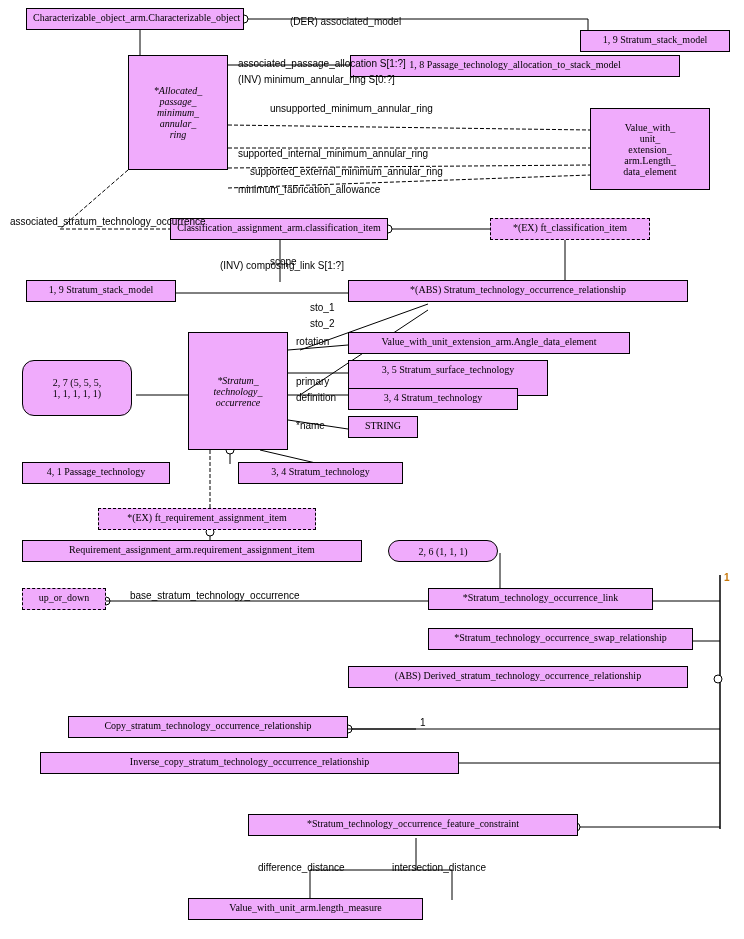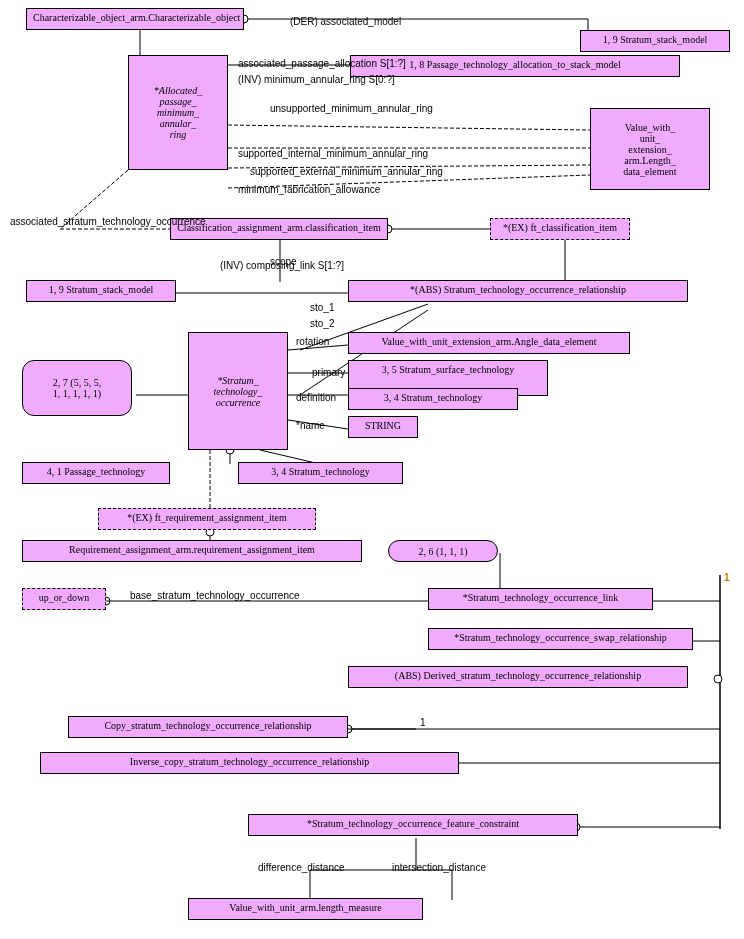--- a/index.html
+++ b/index.html
@@ -151,21 +151,21 @@
   <div class="box" style="left:580px;top:30px;width:150px;height:22px;">1, 9 Stratum_stack_model</div>
 
   <div class="box" style="left:350px;top:55px;width:330px;height:22px;font-size:10px;">1, 8 Passage_technology_allocation_to_stack_model</div>
 
   <div class="box" style="left:590px;top:108px;width:120px;height:82px;display:flex;align-items:center;justify-content:center;">
     <span>Value_with_<br>unit_<br>extension_<br>arm.Length_<br>data_element</span>
   </div>
 
   <div class="box" style="left:170px;top:218px;width:218px;height:22px;font-size:10px;">Classification_assignment_arm.classification_item</div>
 
-  <div class="box dashed" style="left:490px;top:218px;width:140px;height:22px;font-size:10px;">*(EX) ft_classification_item</div>
+  <div class="box dashed" style="left:490px;top:218px;width:160px;height:22px;font-size:10px;">*(EX) ft_classification_item</div>
 
   <div class="box" style="left:26px;top:280px;width:150px;height:22px;">1, 9 Stratum_stack_model</div>
 
   <div class="box" style="left:348px;top:280px;width:340px;height:22px;font-size:10px;">*(ABS) Stratum_technology_occurrence_relationship</div>
 
   <div class="box" style="left:188px;top:332px;width:100px;height:118px;display:flex;align-items:center;justify-content:center;font-style:italic;">
     <span>*Stratum_<br>technology_<br>occurrence</span>
   </div>
 
   <div class="box" style="left:348px;top:332px;width:282px;height:22px;font-size:10px;">Value_with_unit_extension_arm.Angle_data_element</div>
@@ -225,21 +225,21 @@
   <div class="label" style="left:270px;top:256px;">scope</div>
 
   <div class="label" style="left:220px;top:260px;">(INV) composing_link S[1:?]</div>
 
   <div class="label" style="left:310px;top:302px;">sto_1</div>
 
   <div class="label" style="left:310px;top:318px;">sto_2</div>
 
   <div class="label" style="left:296px;top:336px;">rotation</div>
 
-  <div class="label" style="left:296px;top:367px;margin-left:16px;">primary</div>
+  <div class="label" style="left:296px;top:376px;">primary</div>
 
   <div class="label" style="left:296px;top:392px;">definition</div>
 
   <div class="label" style="left:296px;top:420px;">*name</div>
 
   <div class="label" style="left:130px;top:590px;">base_stratum_technology_occurrence</div>
 
   <div class="label" style="left:258px;top:862px;">difference_distance</div>
 
   <div class="label" style="left:392px;top:862px;">intersection_distance</div>

